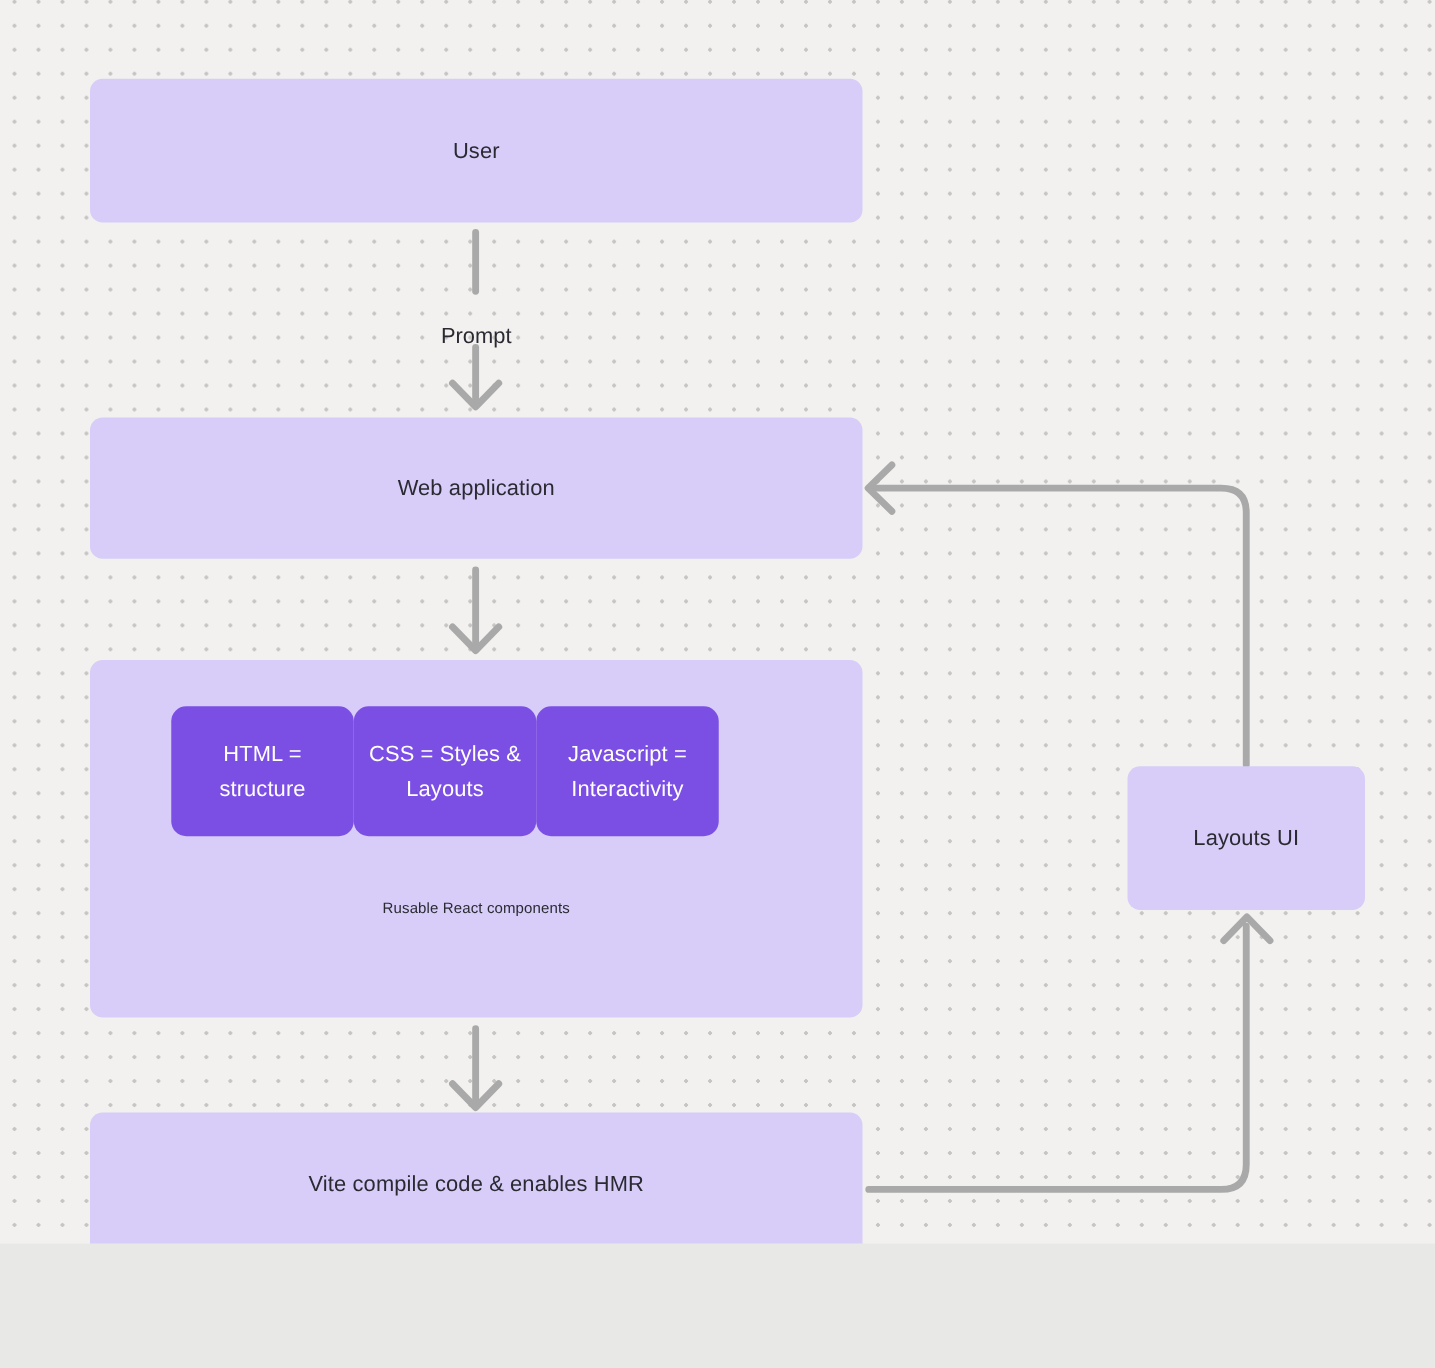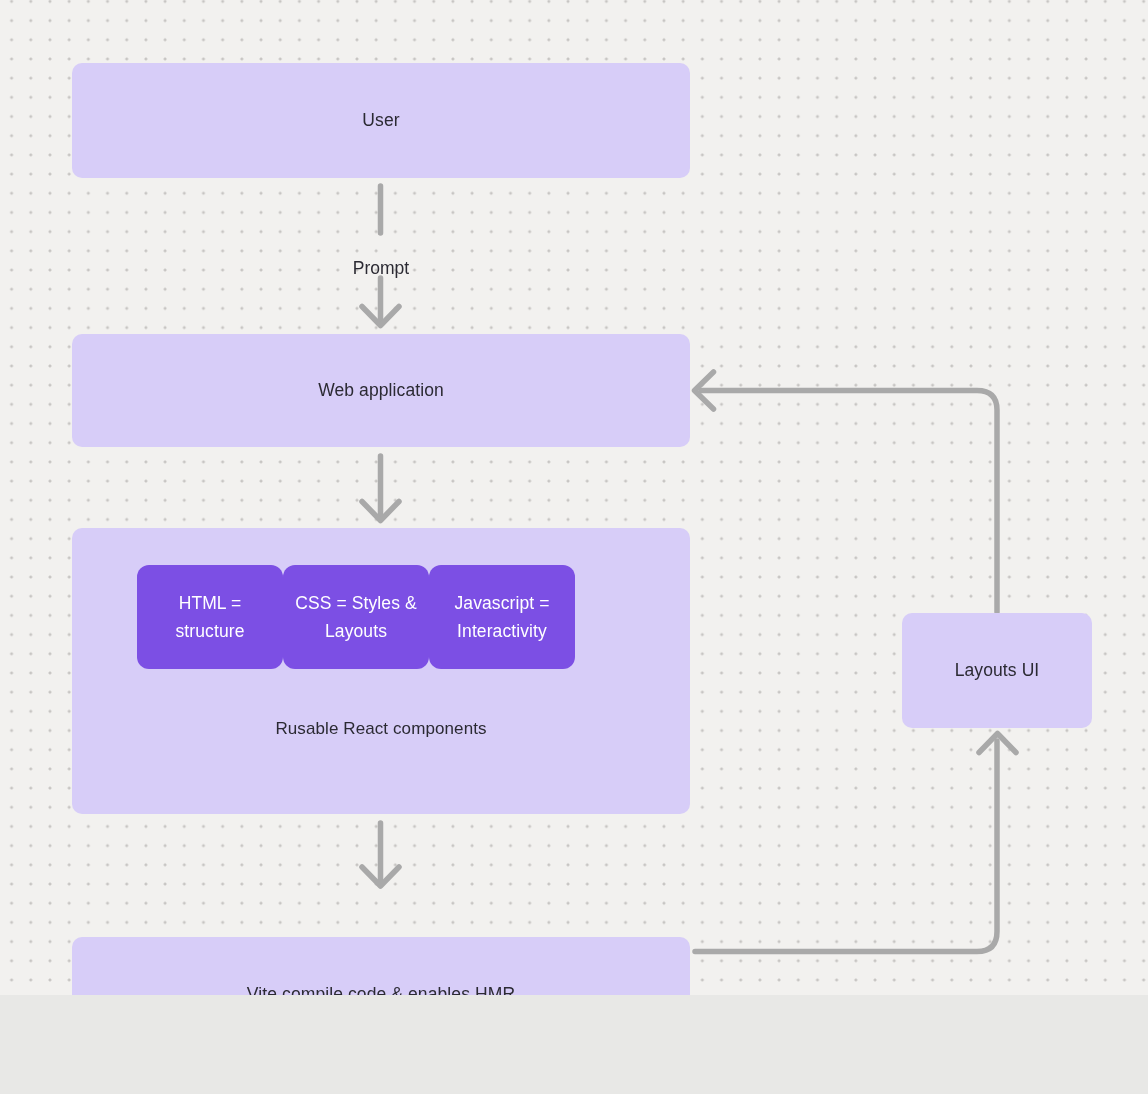--- a/index.html
+++ b/index.html
@@ -40,21 +40,21 @@
     align-items: center;
     justify-content: center;
     text-align: center;
     font-size: 17.5px;
     font-weight: 500;
     letter-spacing: 0.1px;
   }
   #node-user            { left: 72px;  top: 63px;  width: 618px; height: 115px; }
   #node-web-application { left: 72px;  top: 334px; width: 618px; height: 113px; }
   #node-components      { left: 72px;  top: 528px; width: 618px; height: 286px; display: block; }
-  #node-vite            { left: 72px;  top: 937px; width: 618px; height: 114px; }
+  #node-vite            { left: 72px;  top: 890px; width: 618px; height: 114px; }
   #node-render-ui       { left: 902px; top: 613px; width: 190px; height: 115px; }
 
   .chip-row {
     position: absolute;
     left: 65px;
     top: 37px;
     display: flex;
   }
   .chip {
     width: 146px;
@@ -73,21 +73,21 @@
     font-size: 17.5px;
     font-weight: 500;
     line-height: 28px;
   }
   .components-caption {
     position: absolute;
     left: 0;
     right: 0;
     top: 191px;
     text-align: center;
-    font-size: 17px;
+    font-size: 12px;
     font-weight: 500;
     color: #2b2a33;
   }
   .edge-label {
     position: absolute;
     left: 341px;
     top: 258px;
     width: 80px;
     text-align: center;
     font-size: 17.5px;

